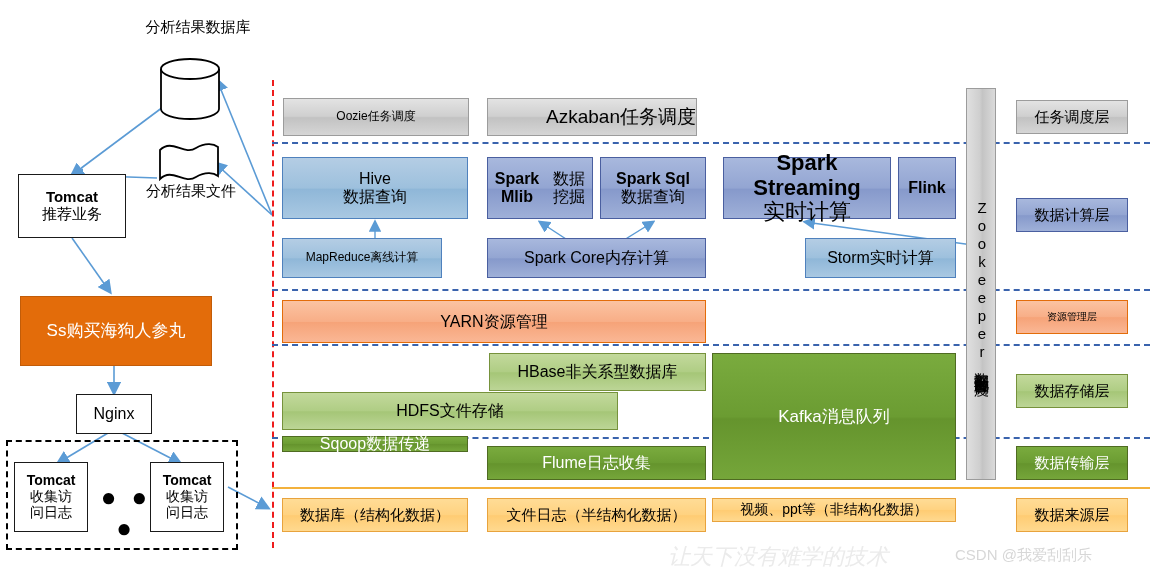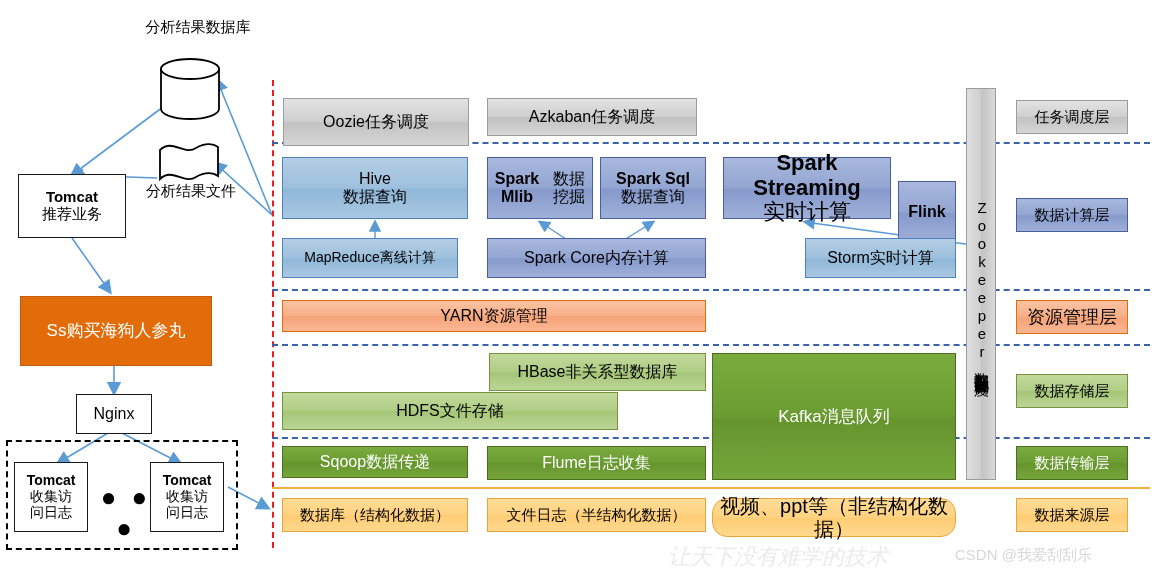--- a/index.html
+++ b/index.html
@@ -181,24 +181,24 @@
   </div>
 
   <div class="abs dashdot-red" style="left:272px;top:80px;height:468px;"></div>
 
   <div class="abs dash-blue" style="left:272px;top:142px;width:878px;"></div>
   <div class="abs dash-blue" style="left:272px;top:289px;width:878px;"></div>
   <div class="abs dash-blue" style="left:272px;top:344px;width:878px;"></div>
   <div class="abs dash-blue" style="left:272px;top:437px;width:878px;"></div>
   <div class="abs solid-orange" style="left:272px;top:487px;width:878px;"></div>
 
-  <div class="abs box grey" style="left:283px;top:98px;width:186px;height:48px;font-size:16px;">
+  <div class="abs box grey" style="left:283px;top:98px;width:186px;height:38px;font-size:12px;">
     <span>Oozie任务调度</span>
   </div>
-  <div class="abs box grey" style="left:487px;top:98px;width:210px;height:38px;font-size:16px;">
+  <div class="abs box grey" style="left:487px;top:98px;width:210px;height:38px;font-size:19px;justify-content:flex-end;">
     <span>Azkaban任务调度</span>
   </div>
 
   <div class="abs box blue-l" style="left:282px;top:157px;width:186px;height:62px;flex-direction:column;font-size:16px;">
     <span>Hive</span>
     <span>数据查询</span>
   </div>
 
   <div class="abs box blue-d" style="left:487px;top:157px;width:106px;height:62px;flex-direction:row;font-size:16px;">
     <span class="b">Spark Mlib</span>
@@ -208,76 +208,76 @@
   <div class="abs box blue-d" style="left:600px;top:157px;width:106px;height:62px;flex-direction:column;font-size:16px;">
     <span class="b">Spark Sql</span>
     <span>数据查询</span>
   </div>
 
   <div class="abs box blue-d" style="left:723px;top:157px;width:168px;height:62px;flex-direction:column;font-size:22px;">
     <span class="b">Spark Streaming</span>
     <span>实时计算</span>
   </div>
 
-  <div class="abs box blue-d" style="left:898px;top:157px;width:58px;height:62px;font-size:16px;margin-top:24px;">
+  <div class="abs box blue-d" style="left:898px;top:157px;width:58px;height:62px;font-size:16px;">
     <span class="b">Flink</span>
   </div>
 
-  <div class="abs box blue-l" style="left:282px;top:238px;width:176px;height:40px;font-size:14px;">
+  <div class="abs box blue-l" style="left:282px;top:238px;width:160px;height:40px;font-size:12px;">
     <span>MapReduce离线计算</span>
   </div>
   <div class="abs box blue-d" style="left:487px;top:238px;width:219px;height:40px;font-size:16px;">
     <span>Spark Core内存计算</span>
   </div>
   <div class="abs box blue-l" style="left:805px;top:238px;width:151px;height:40px;font-size:16px;">
     <span>Storm实时计算</span>
   </div>
 
-  <div class="abs box peach" style="left:282px;top:300px;width:424px;height:32px;font-size:16px;">
+  <div class="abs box peach" style="left:282px;top:300px;width:424px;height:43px;font-size:16px;">
     <span>YARN资源管理</span>
   </div>
 
   <div class="abs box green-l" style="left:489px;top:353px;width:217px;height:38px;font-size:16px;">
     <span>HBase非关系型数据库</span>
   </div>
   <div class="abs box green-l" style="left:282px;top:392px;width:336px;height:38px;font-size:16px;">
     <span>HDFS文件存储</span>
   </div>
   <div class="abs box green-d" style="left:712px;top:353px;width:244px;height:127px;font-size:17px;">
     <span>Kafka消息队列</span>
   </div>
 
-  <div class="abs box green-d" style="left:282px;top:446px;width:186px;height:32px;font-size:16px;">
+  <div class="abs box green-d" style="left:282px;top:436px;width:186px;height:16px;font-size:16px;">
     <span>Sqoop数据传递</span>
   </div>
   <div class="abs box green-d" style="left:487px;top:446px;width:219px;height:34px;font-size:16px;">
     <span>Flume日志收集</span>
   </div>
 
   <div class="abs box yellow" style="left:282px;top:498px;width:186px;height:34px;font-size:15px;">
     <span>数据库（结构化数据）</span>
   </div>
   <div class="abs box yellow" style="left:487px;top:498px;width:219px;height:34px;font-size:15px;">
     <span>文件日志（半结构化数据）</span>
   </div>
-  <div class="abs box yellow" style="left:712px;top:498px;width:244px;height:39px;font-size:20px;border-radius:15px;">
+  <div class="abs box yellow" style="left:712px;top:498px;width:244px;height:24px;font-size:14px;">
     <span>视频、ppt等（非结构化数据）</span>
   </div>
 
   <div class="abs zk" style="left:966px;top:88px;width:30px;height:392px;font-size:15px;">
     <span>Zookeeper数据平台配置和调度</span>
   </div>
 
   <div class="abs box grey" style="left:1016px;top:100px;width:112px;height:34px;font-size:15px;">
     <span>任务调度层</span>
   </div>
   <div class="abs box blue-d" style="left:1016px;top:198px;width:112px;height:34px;font-size:15px;">
     <span>数据计算层</span>
   </div>
-  <div class="abs box peach" style="left:1016px;top:300px;width:112px;height:34px;font-size:18px;">
+  <div class="abs box peach" style="left:1016px;top:300px;width:112px;height:34px;font-size:10px;">
     <span>资源管理层</span>
   </div>
   <div class="abs box green-l" style="left:1016px;top:374px;width:112px;height:34px;font-size:15px;">
     <span>数据存储层</span>
   </div>
   <div class="abs box green-d" style="left:1016px;top:446px;width:112px;height:34px;font-size:15px;">
     <span>数据传输层</span>
   </div>
   <div class="abs box yellow" style="left:1016px;top:498px;width:112px;height:34px;font-size:15px;">
     <span>数据来源层</span>

